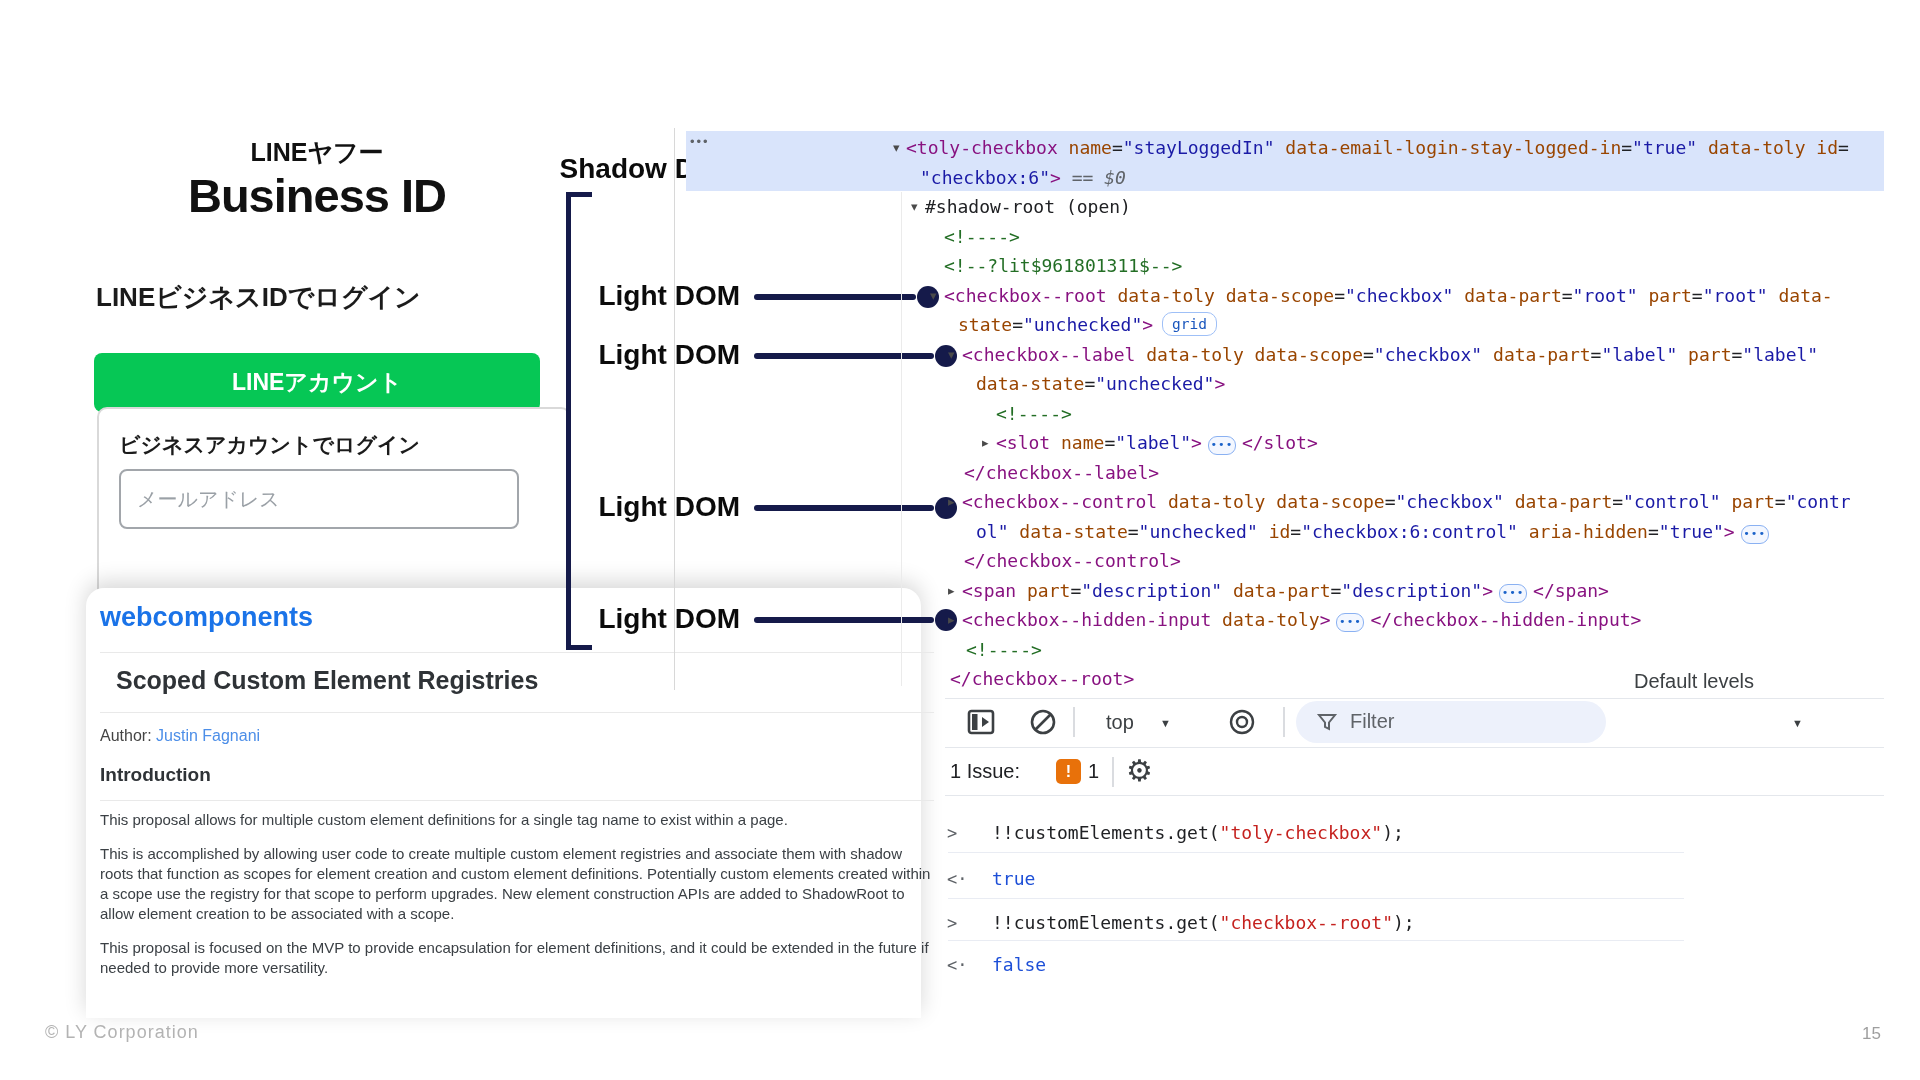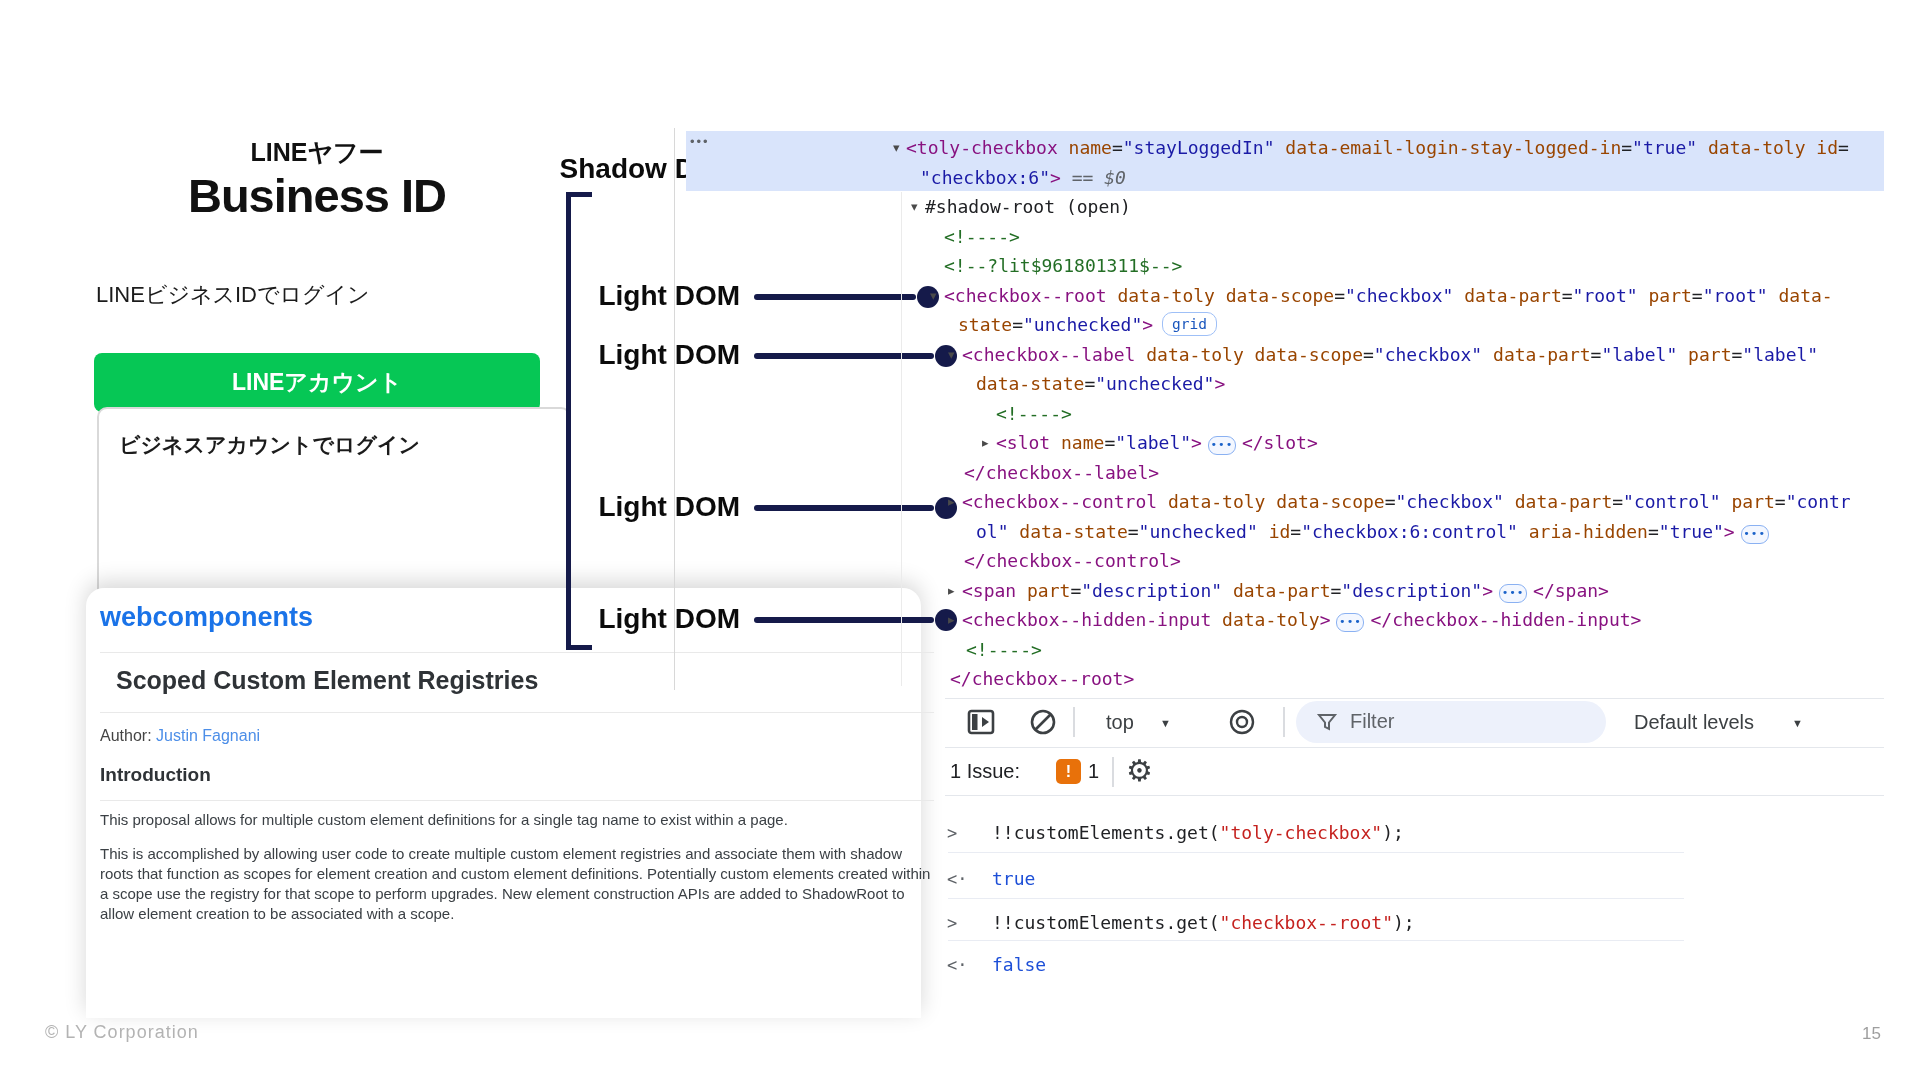--- a/index.html
+++ b/index.html
@@ -3,21 +3,21 @@
 <meta charset="utf-8">
 <style>
   html,body{margin:0;padding:0;background:#fff;}
   .slide{position:relative;width:1920px;height:1080px;background:#ffffff;overflow:hidden;
          font-family:"Liberation Sans",sans-serif;color:#202124;border-radius:21px;}
   .abs{position:absolute;}
 
   
   .brand-top{left:0;top:136px;width:634px;text-align:center;font-size:25px;font-weight:bold;color:#111;}
   .brand-main{left:0;top:168px;width:634px;text-align:center;font-size:47px;font-weight:bold;color:#111;letter-spacing:-1px;}
-  .login-heading{left:96px;top:280px;font-size:22px;font-weight:normal;color:#1b1b1b;}
+  .login-heading{left:96px;top:280px;font-size:26px;font-weight:bold;color:#1b1b1b;}
   .line-btn{left:94px;top:329px;width:446px;height:59px;border-radius:8px;background:var(--green,#06c755);
             display:flex;align-items:center;justify-content:center;color:#fff;font-size:23px;font-weight:bold;cursor:pointer;margin-top:24px;}
   .login-card{left:97px;top:407px;width:442px;height:233px;border:2px solid #d9d9d9;border-radius:10px;background:#fff;padding-left:28px;}
   .login-card h3{position:absolute;left:20px;top:22px;margin:0;font-size:21px;font-weight:bold;color:#1b1b1b;}
   .login-input{position:absolute;left:20px;width:400px;height:60px;border:2px solid #a2a6ab;border-radius:8px;
                font-size:20px;padding:0 16px;box-sizing:border-box;color:#333;font-family:"Liberation Sans",sans-serif;}
   .login-input::placeholder{color:#9aa0a6;opacity:1;}
 
   
   .doc-card{left:86px;top:588px;width:835px;height:430px;background:#fff;border-radius:18px 18px 0 0;
@@ -78,32 +78,34 @@
 
 <div class="slide">
 
   <div class="abs brand-top">LINEヤフー</div>
   <div class="abs brand-main">Business ID</div>
   <div class="abs login-heading">LINEビジネスIDでログイン</div>
   <div class="abs line-btn">LINEアカウント</div>
 
   <div class="abs login-card">
     <h3>ビジネスアカウントでログイン</h3>
+    <input class="login-input" style="top: 60px;" placeholder="メールアドレス">
   </div>
 
   <div class="abs doc-card">
     <div class="doc-logo">webcomponents</div>
     <div class="doc-hr" style="top:64px;"></div>
     <div class="doc-title">Scoped Custom Element Registries</div>
     <div class="doc-hr" style="top:124px;"></div>
     <div class="doc-author"><span>Author:</span> <a>Justin Fagnani</a></div>
     <div class="doc-section">Introduction</div>
     <div class="doc-hr" style="top:212px;"></div>
     <div class="doc-p" style="top:222px;">This proposal allows for multiple custom element definitions for a single tag name to exist within a page.</div>
     <div class="doc-p" style="top:256px;">This is accomplished by allowing user code to create multiple custom element registries and associate them with shadow roots that function as scopes for element creation and custom element definitions. Potentially custom elements created within a scope use the registry for that scope to perform upgrades. New element construction APIs are added to ShadowRoot to allow element creation to be associated with a scope.</div>
+    <div class="doc-p" style="top:350px;">This proposal is focused on the MVP to provide encapsulation for element definitions, and it could be extended in the future if needed to provide more versatility.</div>
   </div>
 
   <div class="abs ann-label" style="top:153px;">Shadow DOM</div>
   <div class="abs ann-line" style="left:754px;top:167px;width:126px;"></div>
   <div class="abs ann-dot" style="left:875px;top:159px;"></div>
 
   <div id="light-labels">
       <div class="abs ann-label" style="top: 280px;">Light DOM</div>
       <div class="abs ann-line" style="left: 754px; top: 294px; width: 162px;"></div>
       <div class="abs ann-dot" style="left: 917px; top: 286px;"></div>
@@ -178,21 +180,21 @@
   </svg>
   <div class="abs vdiv" style="left:1283px;top:707px;"></div>
 
   <div class="abs filter-pill">
     <svg style="position:absolute;left:20px;top:10px;" width="22" height="22" viewBox="0 0 22 22">
       <path d="M3 4 H19 L13 11.5 V18 L9 16 V11.5 Z" fill="none" stroke="#5f6368" stroke-width="2"></path>
     </svg>
     <span style="position:absolute;left:54px;top:9px;font-size:20px;color:#5f6368;">Filter</span>
   </div>
 
-  <div class="abs tb-text" style="left:1634px;top:711px;">Default levels</div>
+  <div class="abs tb-text" style="left:1634px;top:670px;">Default levels</div>
   <div class="abs tb-caret" style="left:1792px;top:717px;">▼</div>
 
   <div class="abs tb-border" style="top:747px;"></div>
 
   <div class="abs tb-text" style="left:950px;top:760px;color:#202124;">1 Issue:</div>
   <div class="abs issue-badge">!</div>
   <div class="abs tb-text" style="left:1088px;top:760px;color:#202124;">1</div>
   <div class="abs vdiv" style="left:1112px;top:757px;"></div>
   <div class="abs gear">⚙</div>
   <div class="abs tb-border" style="top:795px;"></div>

